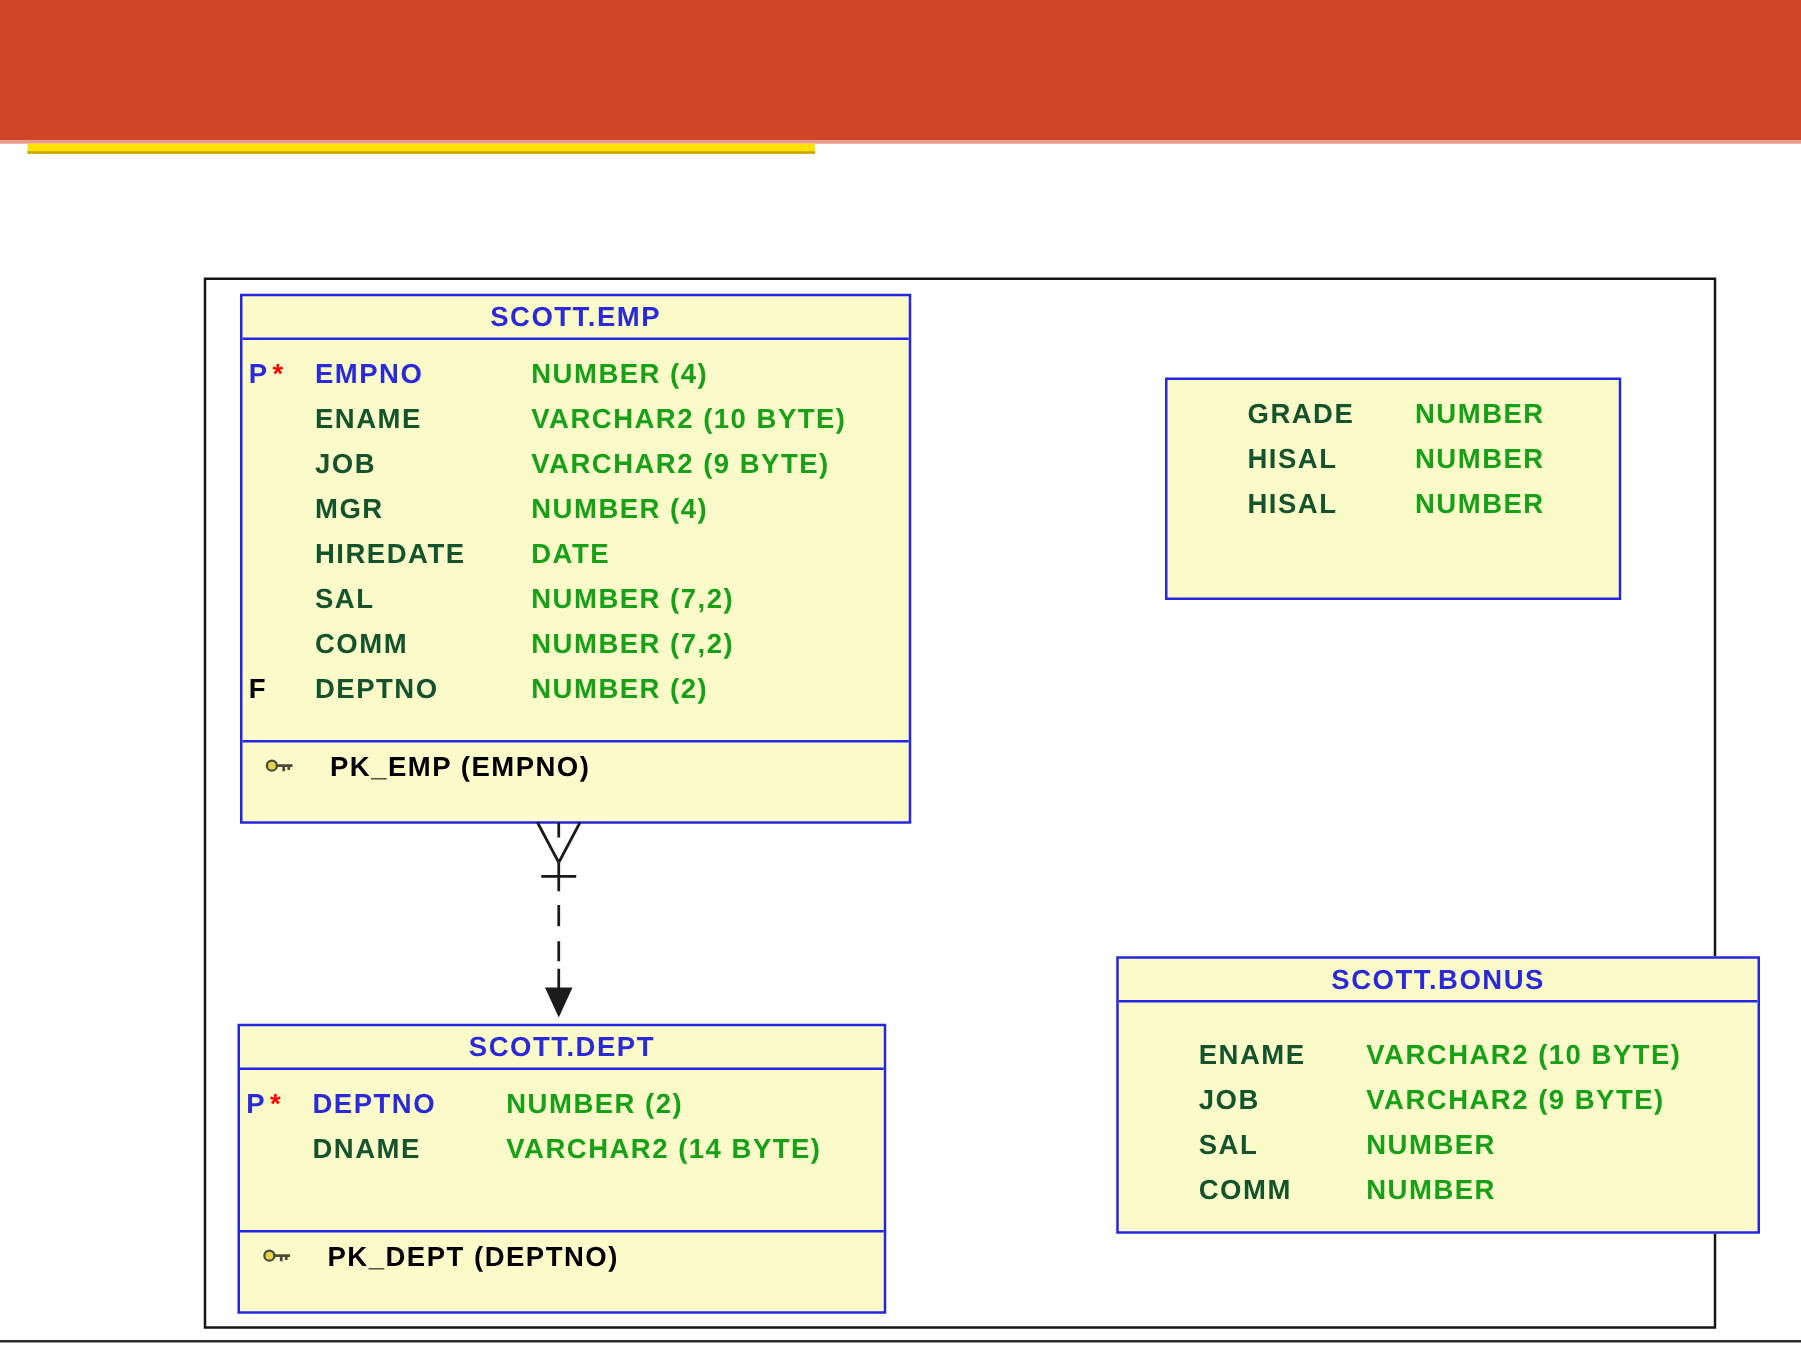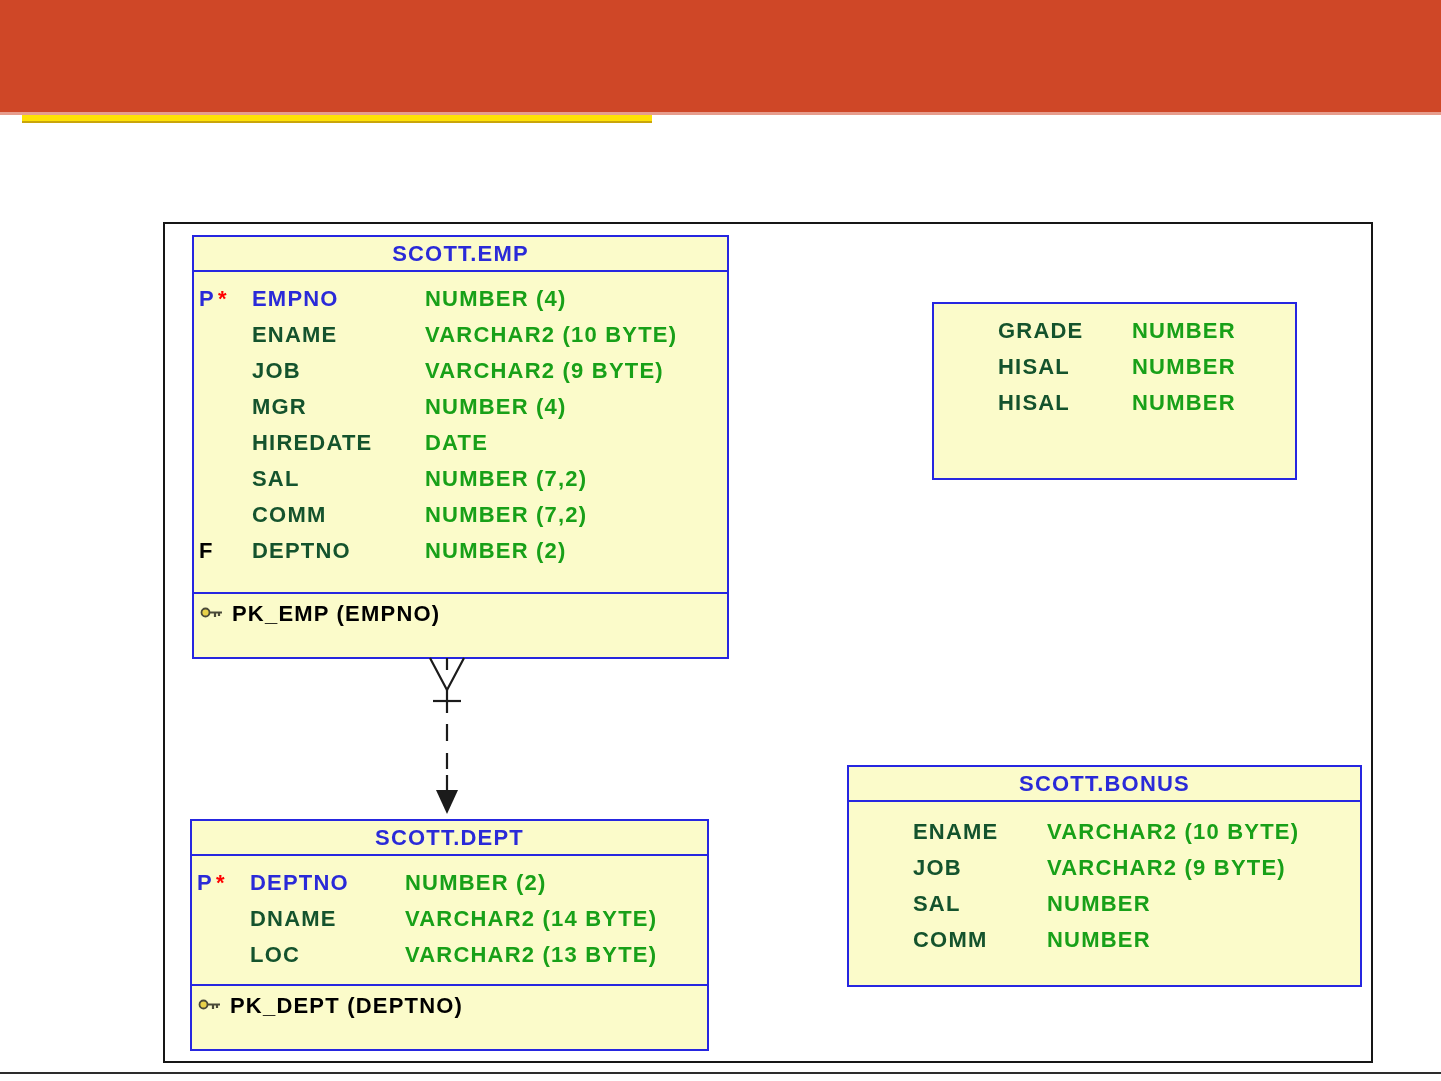--- a/index.html
+++ b/index.html
@@ -69,24 +69,25 @@
   .g-plain .trow { grid-template-columns:64px 134px 1fr; }
   .flag  { padding-left:5px; color:#000; }
   .star  { color:#ff0000; }
   .cname { color:#14532d; }
   .trow.pk .flag, .trow.pk .cname { color:#2a2ad8; }
   .ctype { color:#18a018; }
 
   .t-keys {
     flex:0 0 65px;
     border-top:2px solid #2626e0;
-    padding:7px 0 0 6px;
+    padding:7px 0 0 18px;
     display:flex; align-items:flex-start;
     font-size:22px; letter-spacing:1.2px;
     color:#000;
+    gap:20px;
   }
   .key-ic { margin:4px 8px 0 0; line-height:0; }
 
   
   .e-emp      { left:190px; top:233px; width:537px; height:424px; }
   .e-salgrade { left:930px; top:300px; width:365px; height:178px; }
   .e-dept     { left:188px; top:817px; width:519px; height:232px; }
   .e-bonus    { left:865px; top:763px; width:515px; height:222px; }
 
   
@@ -197,39 +198,33 @@
         <span class="star">*</span>
         <span class="cname">DEPTNO</span>
         <span class="ctype">NUMBER (2)</span>
       </div>
       <div class="trow">
         <span class="flag"></span>
         <span class="star"></span>
         <span class="cname">DNAME</span>
         <span class="ctype">VARCHAR2 (14 BYTE)</span>
       </div>
-      <div class="trow">
-        <span class="flag"></span>
-        <span class="star"></span>
-        <span class="cname">LOC</span>
-        <span class="ctype">VARCHAR2 (13 BYTE)</span>
-      </div>
     </div>
     <div class="t-keys">
       <span class="key-ic">
         <svg width="24" height="15" viewBox="0 0 24 15">
           <circle cx="5.5" cy="7.5" r="4" fill="#e8d24a" stroke="#4a4a38" stroke-width="1.8"></circle>
           <path d="M9.5 7.5 H22 M15 7.5 V12 M19 7.5 V11" stroke="#4a4a38" stroke-width="2.2" fill="none"></path>
         </svg>
       </span>
       <span>PK_DEPT (DEPTNO)</span>
     </div>
   </div>
 
-  <div class="entity e-bonus g-plain" style="left:682px;top:541px;">
+  <div class="entity e-bonus g-plain" style="left:728px;top:541px;gap:12px;">
     <div class="t-header">SCOTT.BONUS</div>
     <div class="t-cols" style="padding-top:12px;">
       <div class="trow">
         <span></span>
         <span class="cname">ENAME</span>
         <span class="ctype">VARCHAR2 (10 BYTE)</span>
       </div>
       <div class="trow">
         <span></span>
         <span class="cname">JOB</span>

